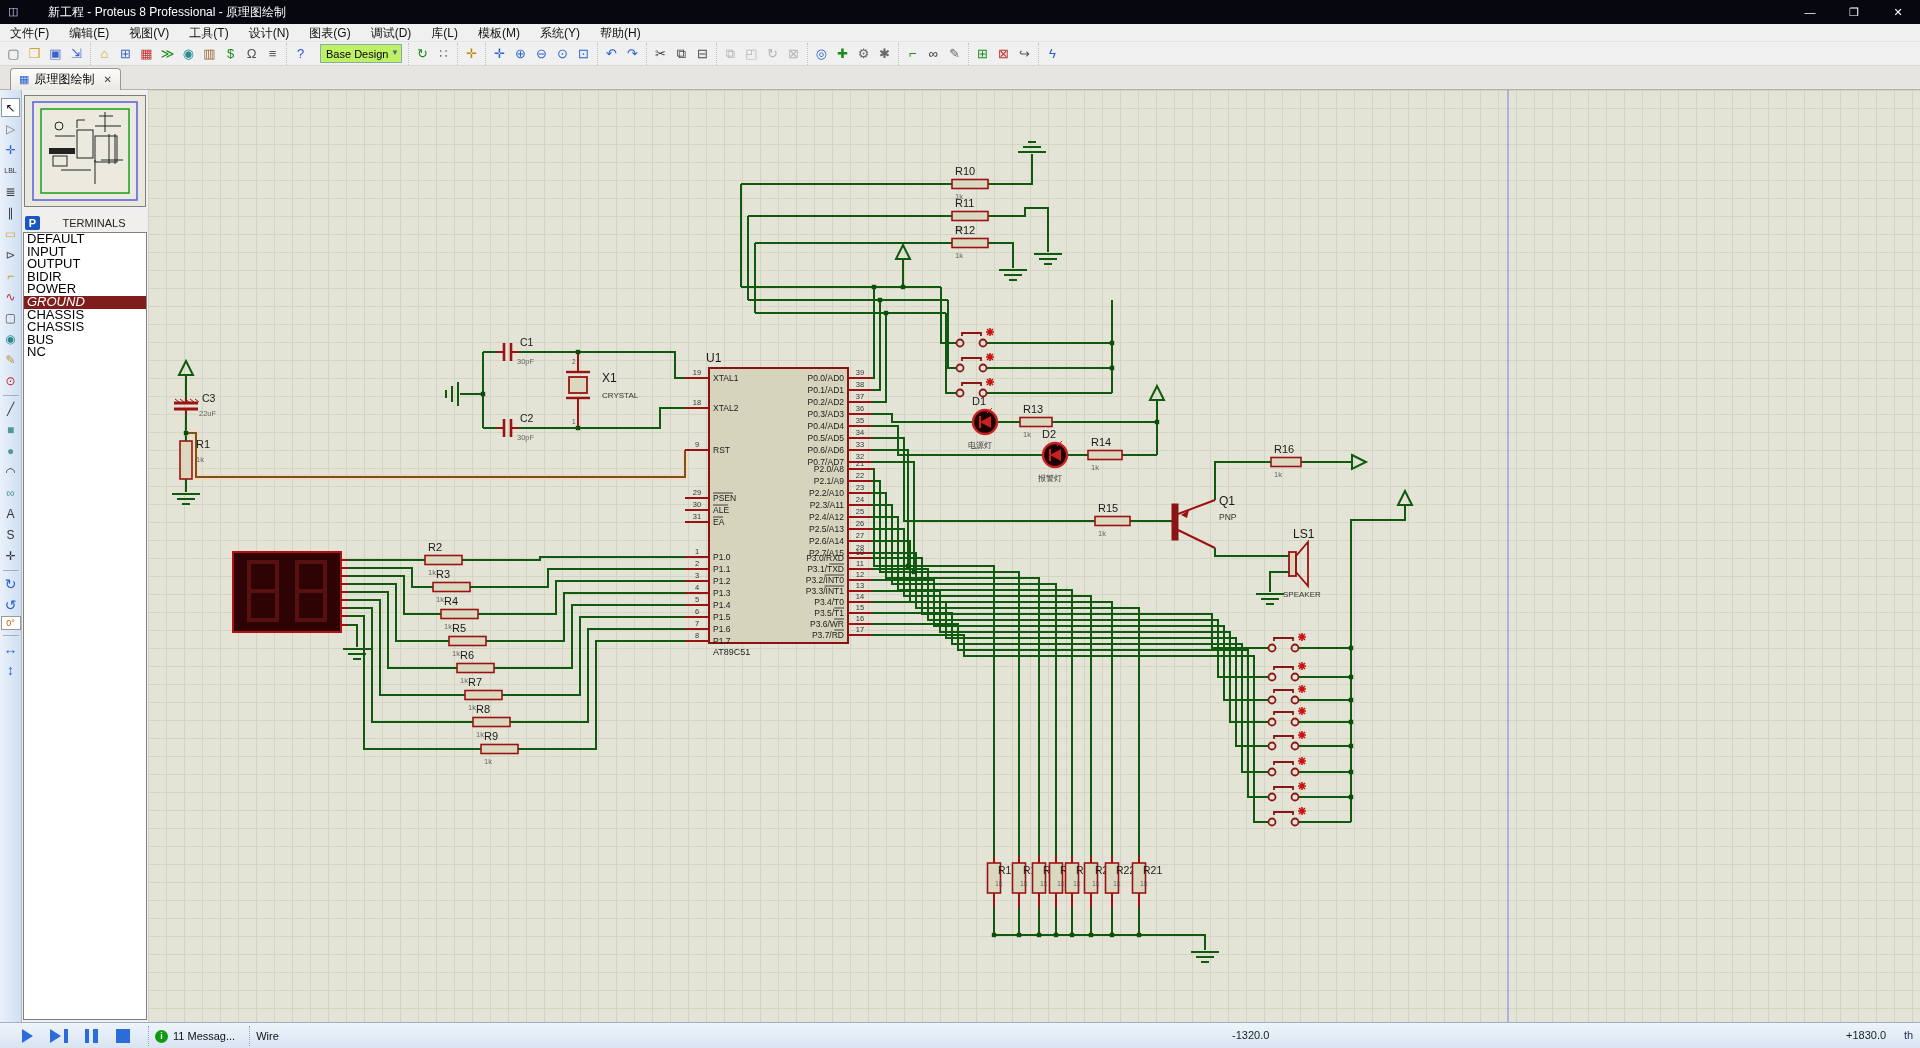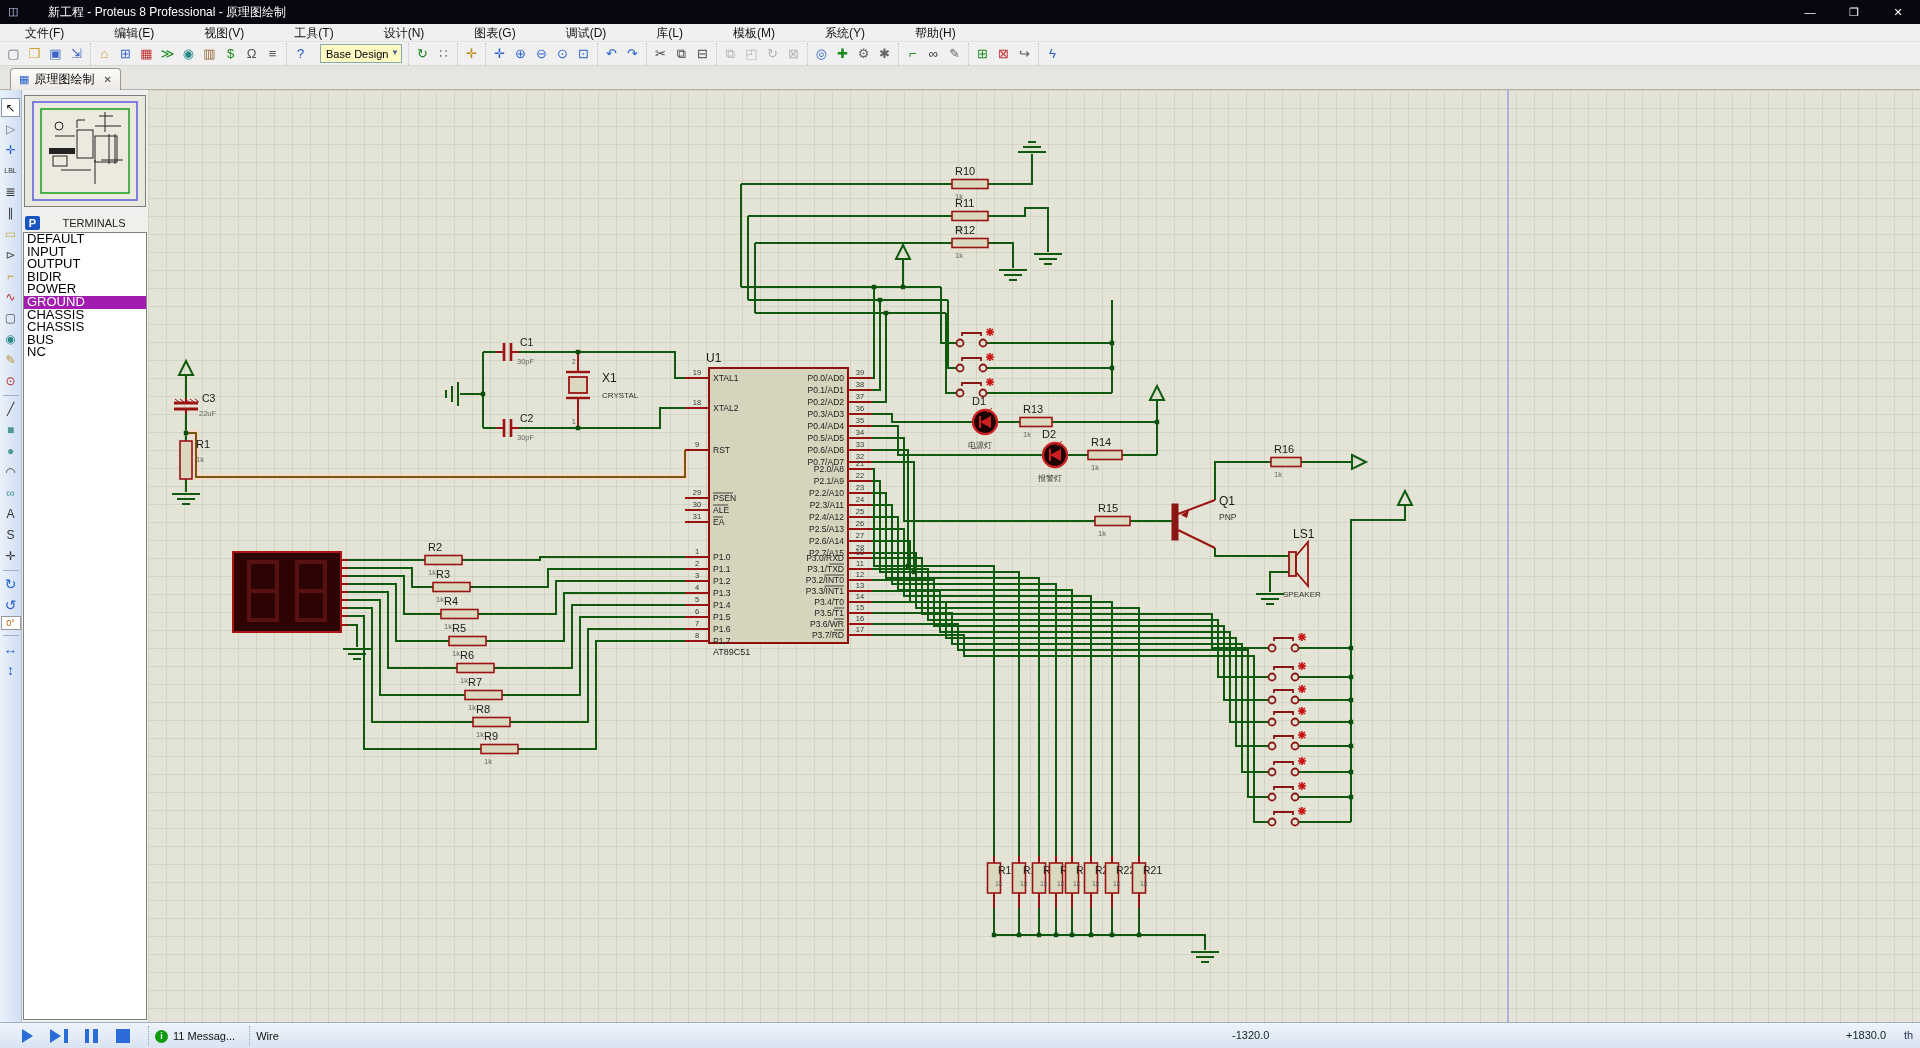--- a/index.html
+++ b/index.html
@@ -3,44 +3,44 @@
 <meta charset="utf-8">
 <style>
   * { margin:0; padding:0; box-sizing:border-box; }
   html,body { width:1920px; height:1048px; overflow:hidden; font-family:"Liberation Sans", sans-serif; background:#f0f0f0; }
   #titlebar { position:absolute; left:0; top:0; width:1920px; height:24px; background:#070710; color:#fff; display:flex; align-items:center; }
   #app-icon { width:16px; height:14px; margin-left:8px; font-size:11px; color:#cfd6ff; }
   #win-title { font-size:12px; margin-left:24px; }
   #win-controls { position:absolute; right:0; top:0; height:24px; display:flex; }
   .winbtn { width:44px; height:24px; display:flex; align-items:center; justify-content:center; color:#fff; font-size:11px; }
   #menubar { position:absolute; left:0; top:24px; width:1920px; height:18px; background:#f0f0f0; display:flex; align-items:center; font-size:12px; border-bottom:1px solid #e2e2e2;}
-  .menu-item { padding:0 25px; height:18px; line-height:18px; color:#111; }
+  .menu-item { padding:0 10px; height:18px; line-height:18px; color:#111; }
   #toolbar { position:absolute; left:0; top:42px; width:1920px; height:24px; background:#f0f0f0; display:flex; align-items:center; border-bottom:1px solid #d8d8d8; }
   .tb-group { display:flex; align-items:center; padding:0 3px; border-left:1px dotted #b8c4cc; height:22px; }
   .tb-group:first-child { border-left:none; }
   .tb-icon { width:21px; height:21px; display:flex; align-items:center; justify-content:center; font-size:13px; border:1px solid transparent; border-radius:2px; }
-  #combo { width:82px; height:19px; border:1px solid #8aa; background:#fef9c3; font-size:11px; display:flex; align-items:center; margin:0 6px; padding-left:5px; position:relative; }
+  #combo { width:82px; height:19px; border:1px solid #8aa; background:#bef264; font-size:11px; display:flex; align-items:center; margin:0 6px; padding-left:5px; position:relative; }
   #combo .arrow { position:absolute; right:2px; top:3px; font-size:8px; color:#468; }
   #tabbar { position:absolute; left:0; top:66px; width:1920px; height:24px; background:#e7e5e0; border-bottom:1px solid #b5b2ac; }
   #tab { position:absolute; left:10px; top:2px; height:22px; background:linear-gradient(#fdfdfc,#ece9e4); border:1px solid #9b978f; border-bottom:none; border-radius:4px 4px 0 0; display:flex; align-items:center; padding:0 8px; font-size:12px; }
   #tab .ticon { color:#2a62d0; font-size:11px; margin-right:5px; }
   #tab .tclose { margin-left:9px; font-size:10px; color:#444; }
   #sidebar { position:absolute; left:0; top:90px; width:22px; height:932px; background:linear-gradient(90deg,#eaf1fb,#cfdef2); border-right:1px solid #aab8c8; display:flex; flex-direction:column; align-items:center; padding-top:8px; }
   .sb-icon { width:19px; height:19px; display:flex; align-items:center; justify-content:center; font-size:12px; margin-bottom:2px; }
   .sb-icon.sel { background:#fff; border:1px solid #8899aa; }
   .sb-sep { width:16px; border-top:1px solid #9fb0c2; margin:3px 0; }
   .sb-angle { width:20px; height:14px; background:#fff; border:1px solid #999; font-size:9px; color:#c06000; text-align:center; line-height:13px; margin-bottom:2px;}
   #panel { position:absolute; left:22px; top:90px; width:126px; height:932px; background:#f0f0f0; }
   #preview { position:absolute; left:2px; top:5px; width:122px; height:112px; background:#e9e8dc; border:1px solid #7d7d7d; }
   #panel-header { position:absolute; left:0px; top:124px; width:126px; height:17px; display:flex; align-items:center; background:#f0efec; }
   #p-logo { width:15px; height:14px; background:#1a55c4; color:#fff; font-size:11px; font-weight:bold; text-align:center; line-height:14px; border-radius:2px; margin-left:3px; }
   #panel-title { flex:1; text-align:center; font-size:11px; color:#222; }
   #obj-list { position:absolute; left:1px; top:142px; width:124px; height:788px; background:#fff; border:1px solid #808080; font-size:13px; overflow:hidden; }
   .obj-row { height:12.6px; line-height:12.5px; padding-left:3px; color:#000; white-space:nowrap; }
-  .obj-row.sel { background:#a21caf; color:#fff; }
+  .obj-row.sel { background:#7f1d1d; color:#fff;font-style:italic; }
   #canvas { position:absolute; left:148px; top:90px; width:1772px; height:932px; background-color:#e4e4d6;
     background-image:linear-gradient(#d3d4c4 1px, transparent 1px), linear-gradient(90deg,#d3d4c4 1px, transparent 1px);
     background-size:18px 18px; }
   #schsvg { position:absolute; left:0; top:0; }
   #statusbar { position:absolute; left:0; top:1022px; width:1920px; height:26px; background:linear-gradient(#eef4fb,#d9e4f2); border-top:1px solid #9fb0c4; font-size:11px; color:#122; }
   #sim-controls { position:absolute; left:14px; top:0; height:26px; display:flex; align-items:center; }
   .simbtn { width:26px; height:20px; display:flex; align-items:center; justify-content:center; margin-right:6px; }
   .tri { width:0; height:0; border-top:7px solid transparent; border-bottom:7px solid transparent; border-left:11px solid #2b6cd8; }
   .bar2 { width:4px; height:14px; background:#2b6cd8; margin-left:3px; }
   .pause { display:flex; } .pause div { width:4.5px; height:14px; background:#2b6cd8; margin:0 2px; }

